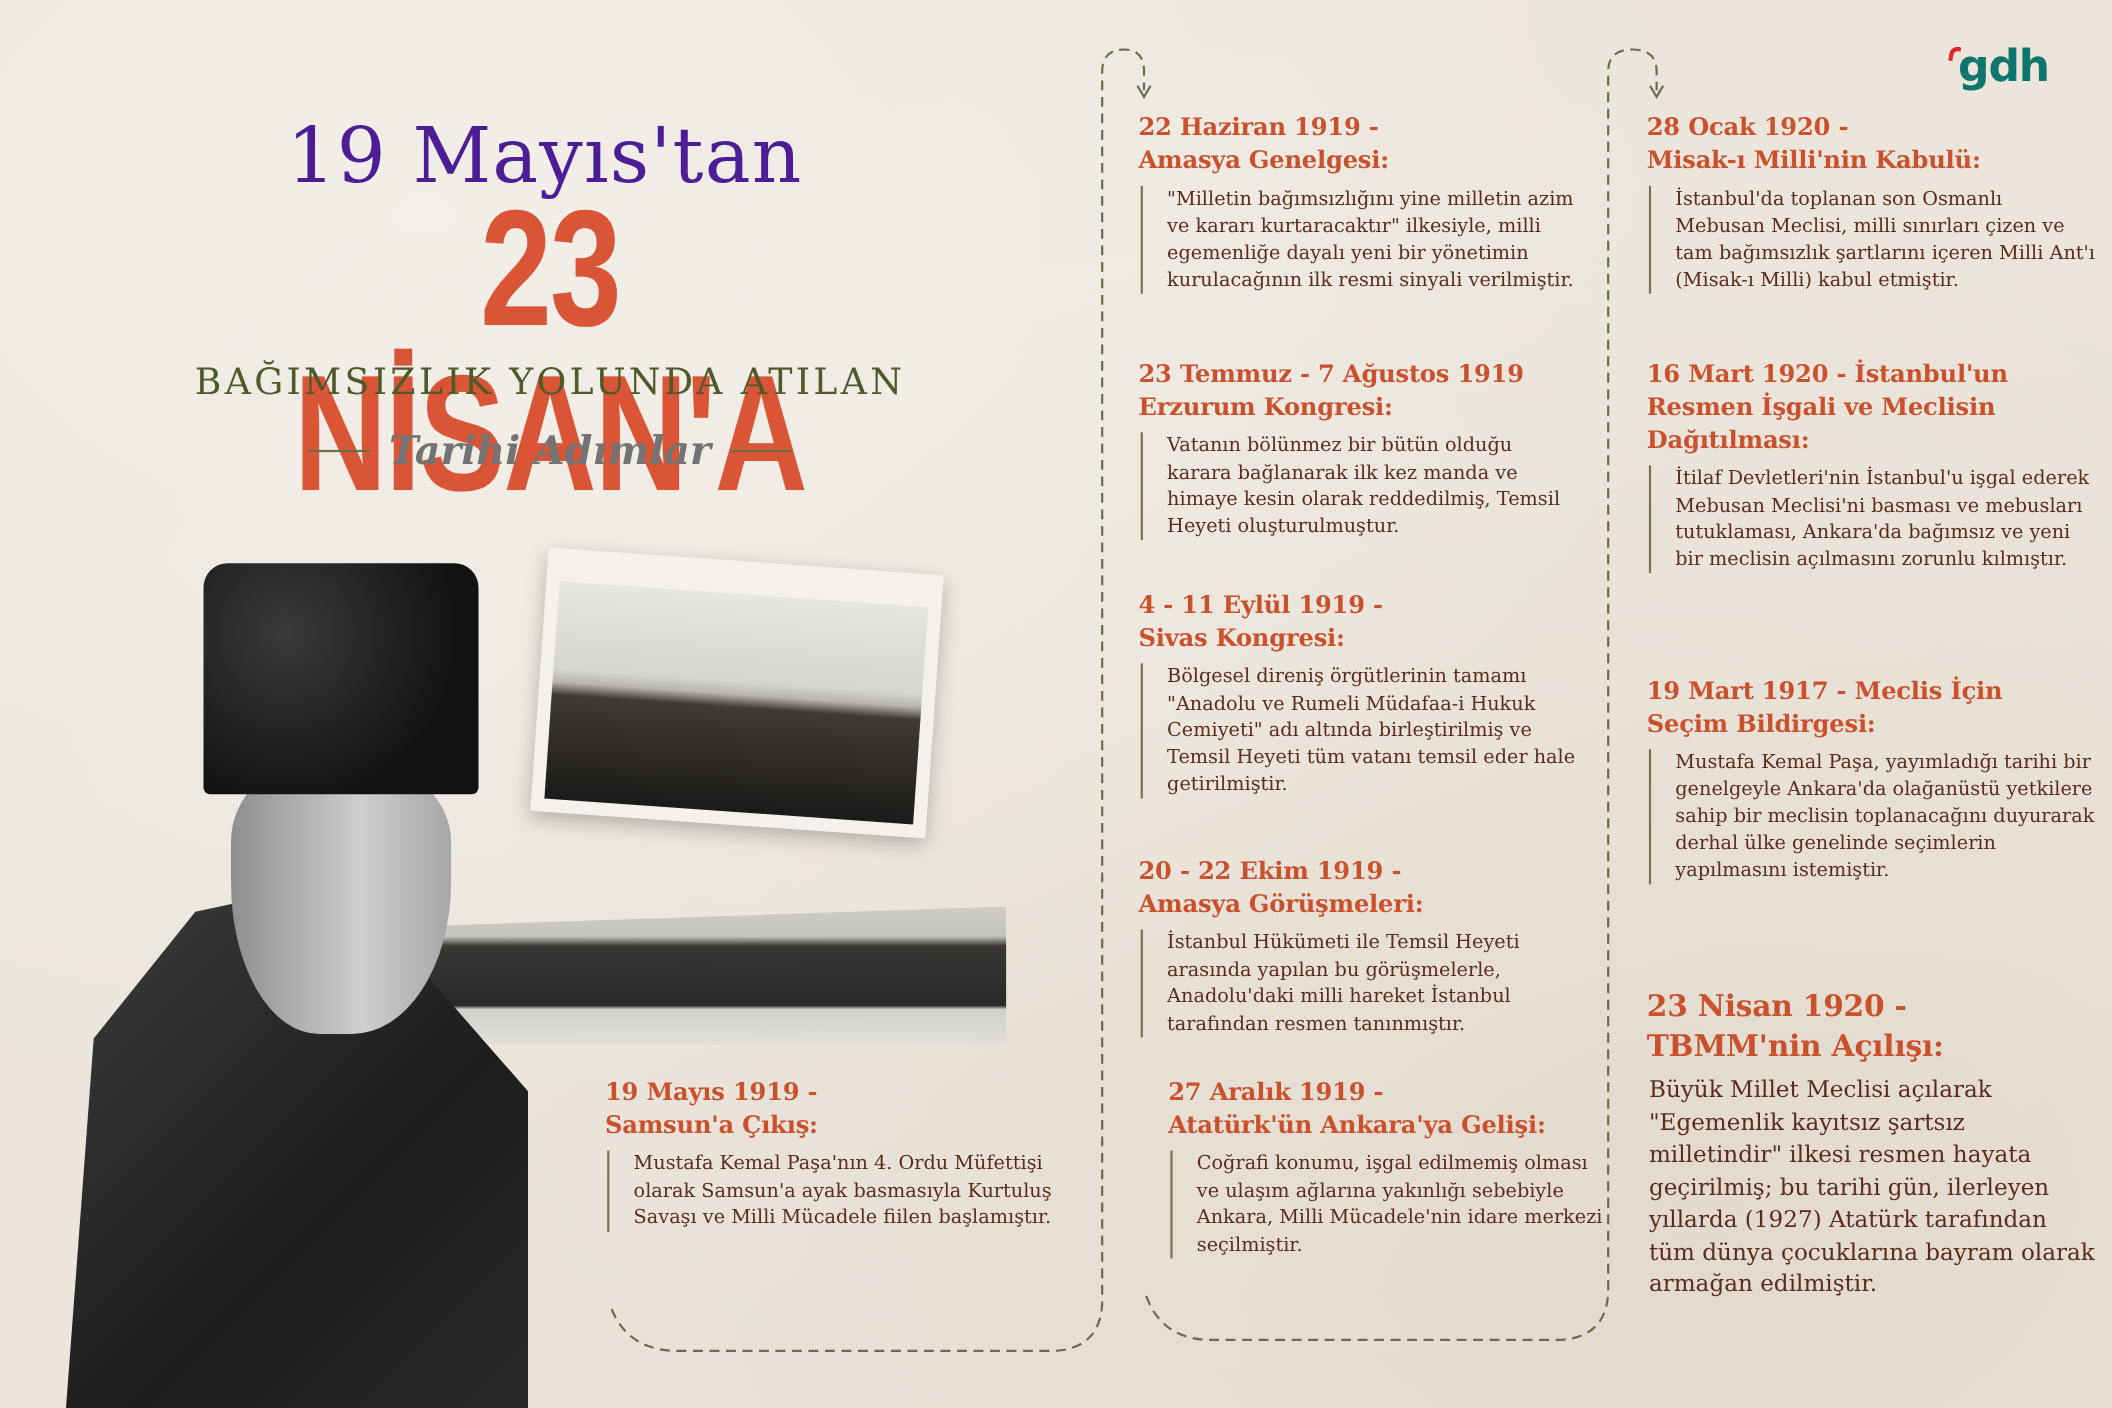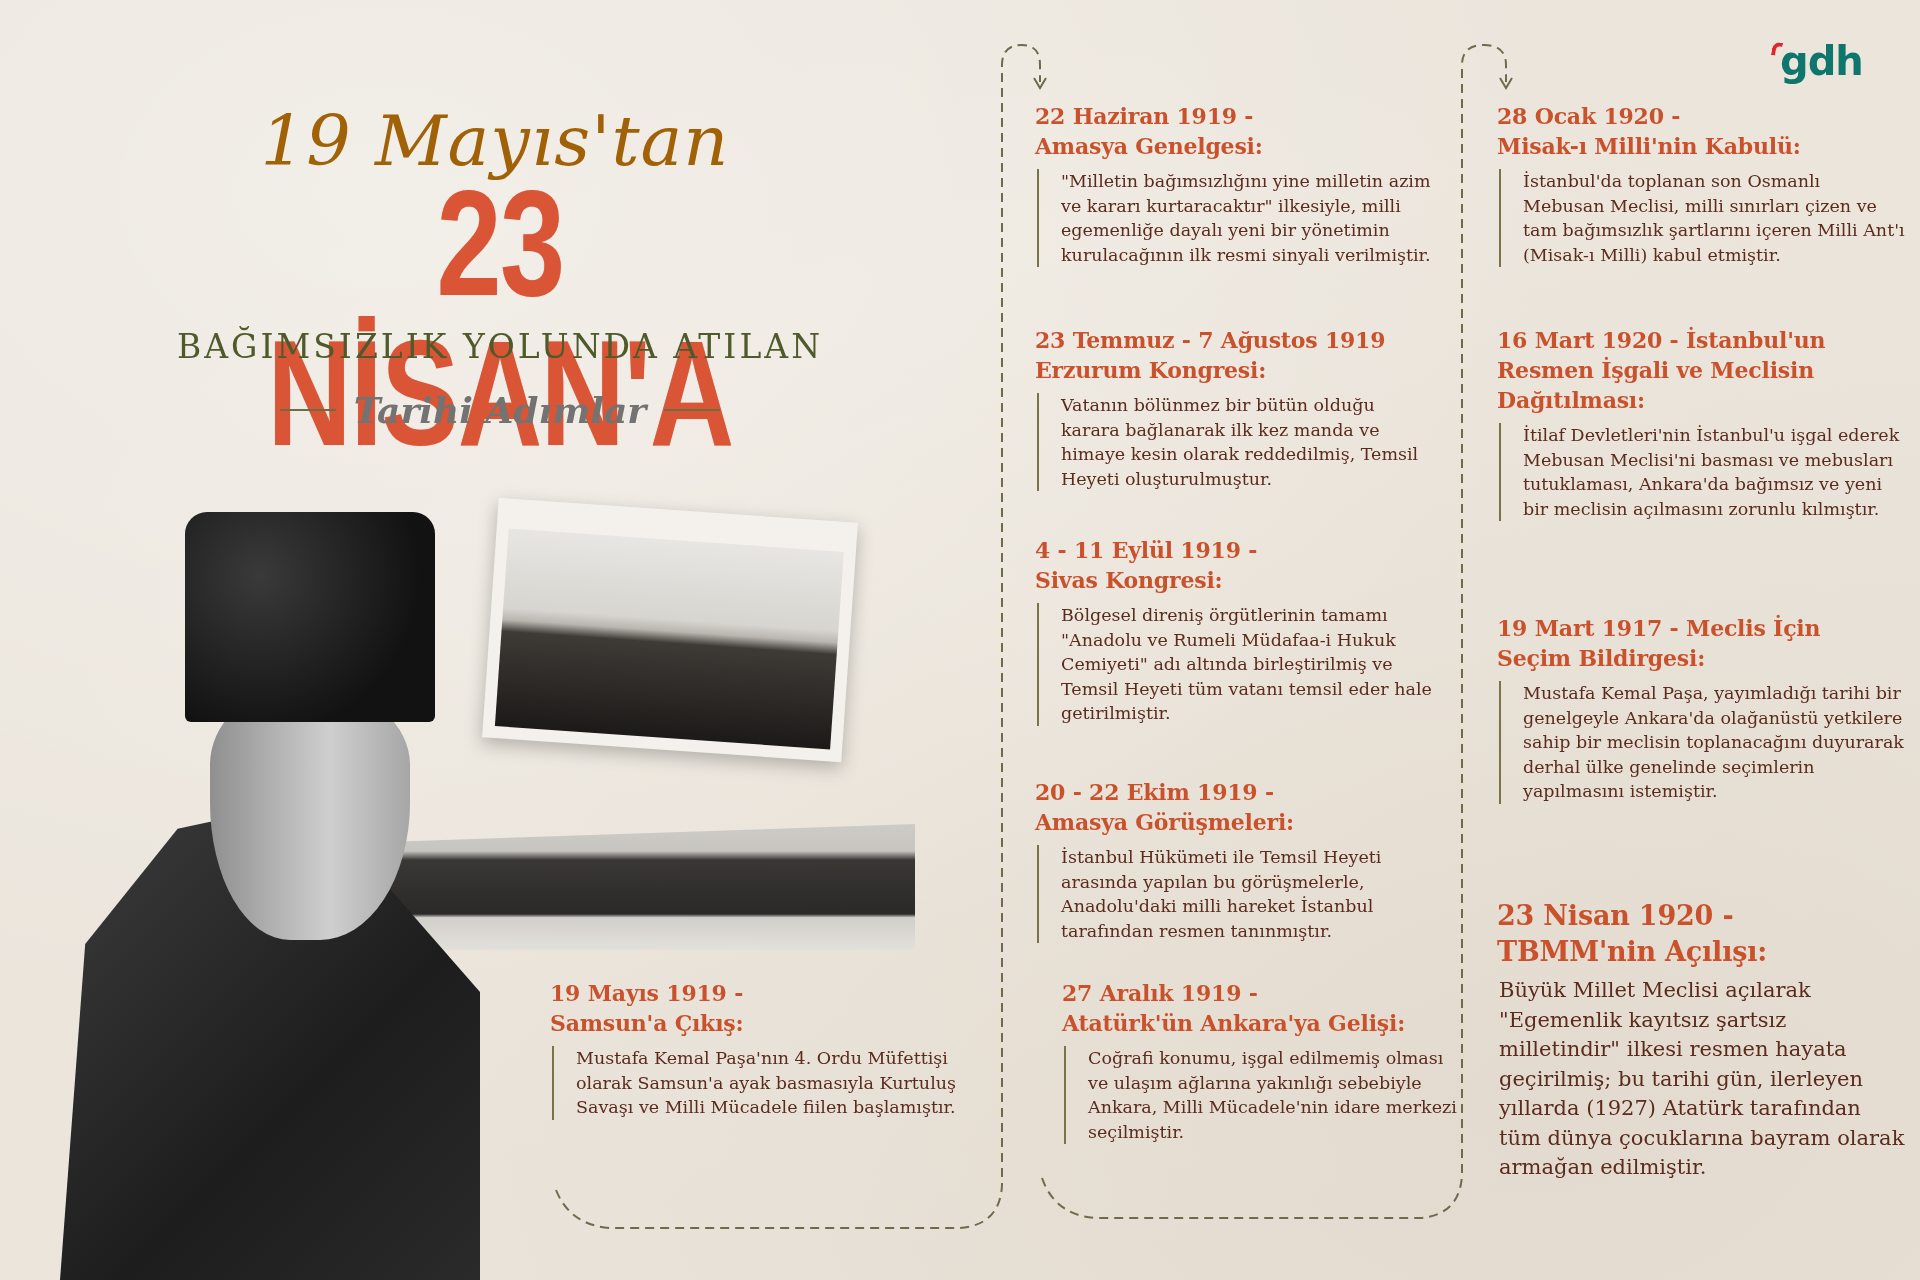--- a/index.html
+++ b/index.html
@@ -23,22 +23,22 @@
   }
   .logo .tick {
     position: absolute; left: -8px; top: 4px; width: 10px; height: 14px;
     border-left: 4px solid #e1262c; border-top: 4px solid #e1262c;
     border-radius: 8px 0 0 0; transform: rotate(10deg);
   }
 
   
   .title-script {
     position: absolute; left: 225px; top: 100px; width: 540px; text-align: center;
-    font-family: "DejaVu Serif", serif; font-style: italic;
-    font-size: 70px; color: #a16207; letter-spacing: 1px; font-weight: normal;
+    font-family: "DejaVu Serif", serif; 
+    font-size: 70px; color: #4c1d95; letter-spacing: 1px; font-weight: normal;
   }
   .title-big {
     position: absolute; left: 140px; top: 168px; width: 720px; text-align: center;
     font-family: "Liberation Sans", sans-serif; font-weight: bold;
     font-size: 150px; line-height: 150px; color: #d95536;
     transform: scaleX(0.78); transform-origin: center;
     letter-spacing: -2px;
     text-shadow: 0 0 1px rgba(150,40,20,0.3);
   }
   .title-sub {

